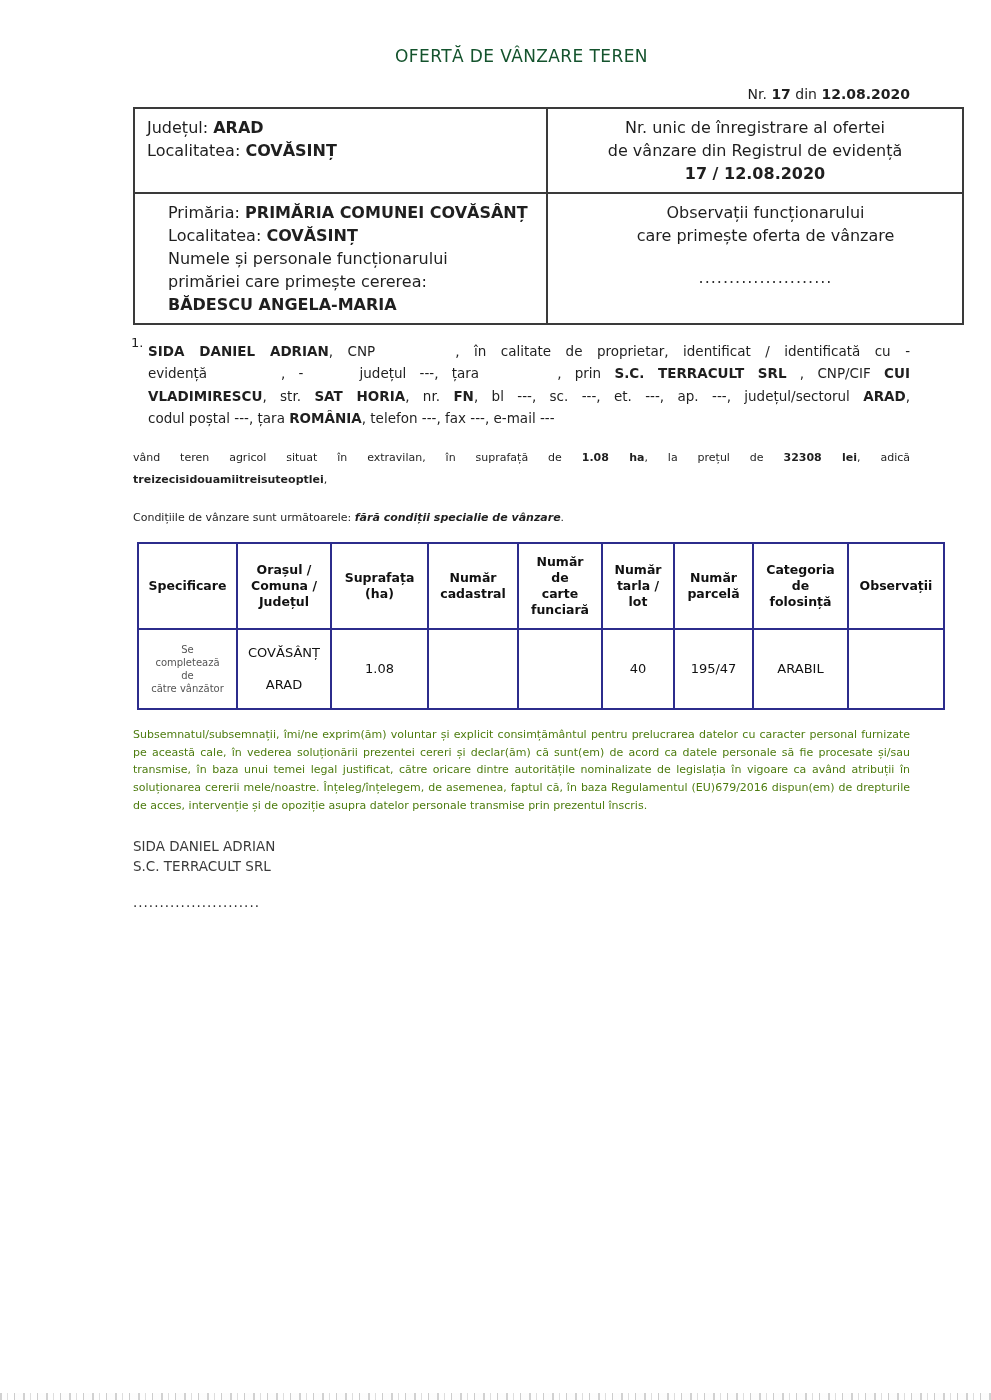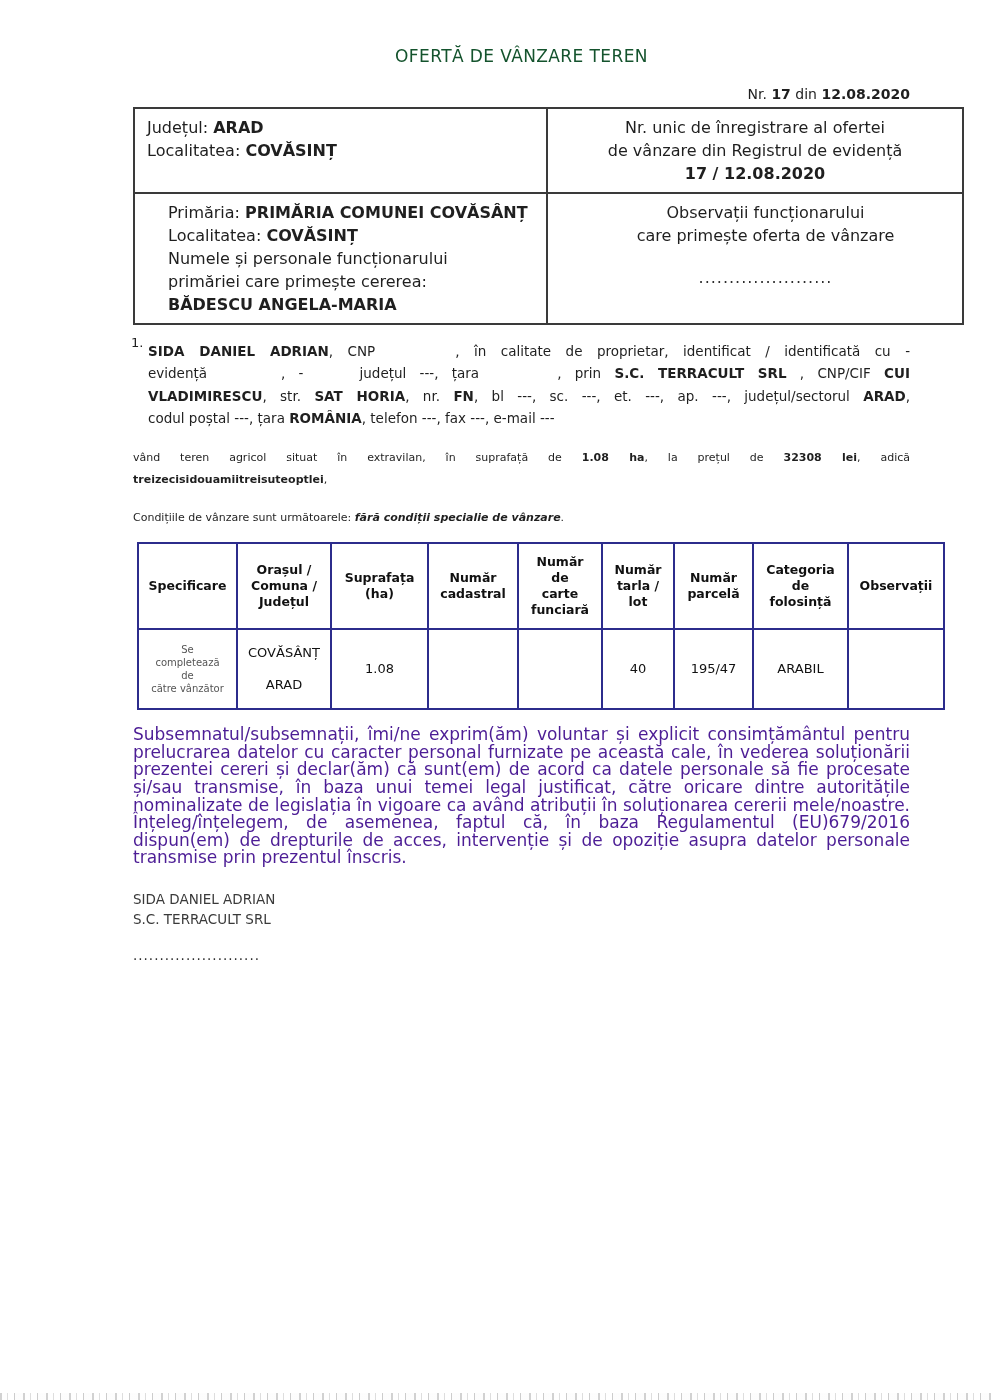--- a/index.html
+++ b/index.html
@@ -53,22 +53,22 @@
   table.offer th,table.offer td{
     border:2px solid #2c2c8c;text-align:center;vertical-align:middle;
     white-space:pre-line;padding:2px 3px;
   }
   table.offer th{font-size:12.5px;font-weight:bold;line-height:16px;height:80px;}
   table.offer td{font-size:13px;line-height:16px;height:74px;}
   table.offer td.fill-note{font-size:10px;line-height:13px;color:#555;}
 
   
   .consent{
-    width:777px;margin:16px 0 0 0;font-size:17px;line-height:17.6px;
-    color:#4c1d95;text-align:justify;
+    width:777px;margin:16px 0 0 0;font-size:11px;line-height:17.6px;
+    color:#4d7c0f;text-align:justify;
   }
   
   .sig{margin-top:22px;font-size:13.5px;color:#3a3a3a;}
   .sig .line{line-height:20px;}
   .sig .line.spacer{height:14px;}
 
   
   .scan-noise{
     position:absolute;left:0;bottom:0;width:100%;height:7px;opacity:.45;
     background:repeating-linear-gradient(90deg,

